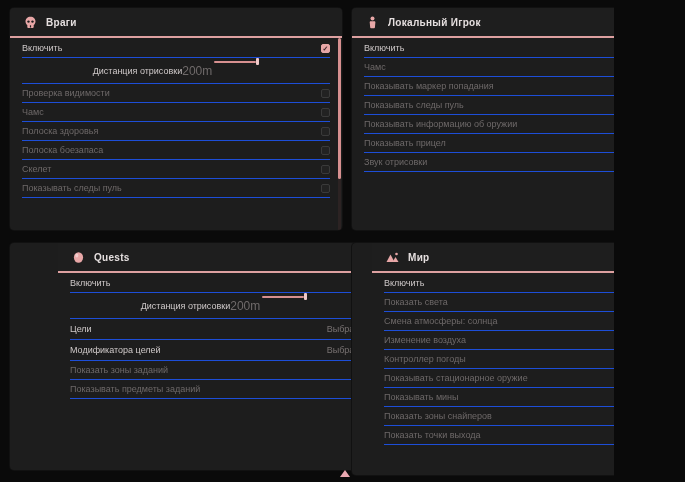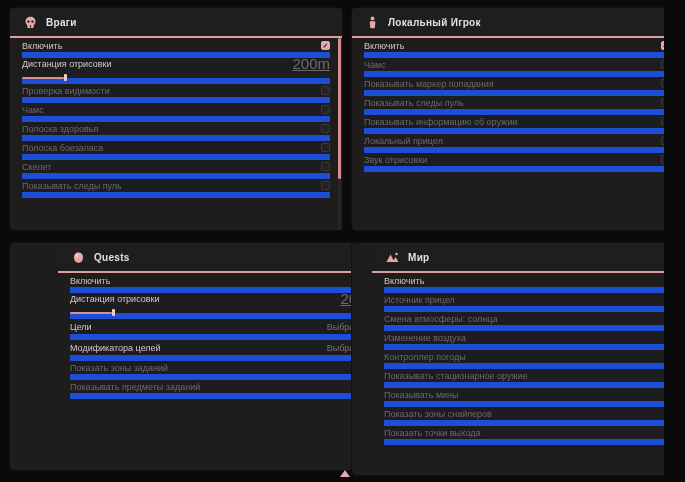--- a/index.html
+++ b/index.html
@@ -1,50 +1,50 @@
 <!DOCTYPE html>
 <html><head>
 <meta charset="utf-8">
 <style>
   html,body{margin:0;padding:0;background:#0a0a0a;}
   #screen{
-    position:relative;width:664px;height:482px;background:#0a0a0a;overflow:hidden;
+    position:relative;width:614px;height:482px;background:#0a0a0a;overflow:hidden;
     font-family:"Liberation Sans", sans-serif;-webkit-font-smoothing:antialiased;
   }
   .panel{
     position:absolute;background:#1d1d1d;border-radius:4px;overflow:hidden;
     box-shadow:0 0 0 1px #111;
   }
   #panel-enemies{left:10px;top:8px;width:332px;height:222px;}
   #panel-local-player{left:352px;top:8px;width:330px;height:222px;}
   #panel-quests{left:10px;top:243px;width:332px;height:227px;padding-left:48px;}
   #panel-world{left:352px;top:243px;width:330px;height:232px;padding-left:20px;}
   .panel-header{
     height:28px;display:flex;align-items:center;gap:9px;padding:0 14px;
     border-bottom:2px solid #dda0a0;background:#1e1e1e;
   }
   .panel-title{font-size:10px;font-weight:700;color:#e5dfdf;letter-spacing:.3px;}
   .hdr-icon{width:13px;height:13px;flex:0 0 auto;display:block;}
   .panel-body{position:relative;height:calc(100% - 30px);overflow:hidden;padding-top:1px;}
   .row{
     display:flex;align-items:center;justify-content:space-between;
-    margin:0 12px;border-bottom:6px solid #1d4ed8;height:19px;box-sizing:border-box;
+    margin:0 12px;border-bottom:1px solid #1d4ed8;height:19px;box-sizing:border-box;
   }
   .row .label{font-size:9px;color:#cfc9c9;}
   .row.disabled .label{color:#6e6969;}
   .checkbox{
     width:9px;height:9px;border-radius:2px;background:#222222;
     border:1px solid #3a3a3a;box-sizing:border-box;flex:0 0 auto;
     display:flex;align-items:center;justify-content:center;
   }
   .checkbox.checked{background:#e8a7a7;border-color:#e8a7a7;}
   .checkbox.checked::after{content:"\2713";font-size:7px;line-height:1;color:#3f262a;font-weight:700;}
-  .slider-row{flex-direction:column;align-items:stretch;justify-content:center;height:26px;gap:2px;}
+  .slider-row{align-items:stretch;justify-content:center;height:26px;gap:2px;}
   .slider-top{display:flex;align-items:center;justify-content:space-between;}
-  .value{font-size:15px;color:#6f6a6a;text-decoration:underline;}
+  .value{font-size:12px;color:#6f6a6a;}
   .slider{display:flex;align-items:center;height:7px;}
   .slider-fill{height:2px;background:#d79090;border-radius:1px;display:block;}
   .slider-thumb{width:3px;height:7px;background:#f0c9c9;border-radius:1px;display:block;margin-left:0px;}
   .select-row{height:21px;}
   .select{display:flex;align-items:center;gap:7px;margin-left:44px;}
   .select-value{font-size:9px;color:#787272;}
   .chevron{width:8px;height:8px;display:block;}
   .scrollbar{
     position:absolute;right:1px;top:0;width:3px;height:100%;
     background:#2c2323;border-radius:2px;
@@ -145,21 +145,21 @@
   </div>
           <div class="row toggle disabled">
     <span class="label">Показывать следы пуль</span>
     <span class="checkbox"></span>
   </div>
           <div class="row toggle disabled">
     <span class="label">Показывать информацию об оружии</span>
     <span class="checkbox"></span>
   </div>
           <div class="row toggle disabled">
-    <span class="label">Локальный прицел</span>
+    <span class="label">Показывать прицел</span>
     <span class="checkbox"></span>
   </div>
           <div class="row toggle disabled">
     <span class="label">Звук отрисовки</span>
     <span class="checkbox"></span>
   </div>
         </div>
     </div>
   </div>
 
@@ -226,21 +226,21 @@
       </svg>
       <span class="panel-title">Мир</span>
     </div>
     <div class="panel-body">
       <div>
           <div class="row toggle">
     <span class="label">Включить</span>
     <span class="checkbox checked"></span>
   </div>
           <div class="row toggle disabled">
-    <span class="label">Источник прицел</span>
+    <span class="label">Показать света</span>
     <span class="checkbox"></span>
   </div>
           <div class="row toggle disabled">
     <span class="label">Смена атмосферы: солнца</span>
     <span class="checkbox"></span>
   </div>
           <div class="row toggle disabled">
     <span class="label">Изменение воздуха</span>
     <span class="checkbox"></span>
   </div>

